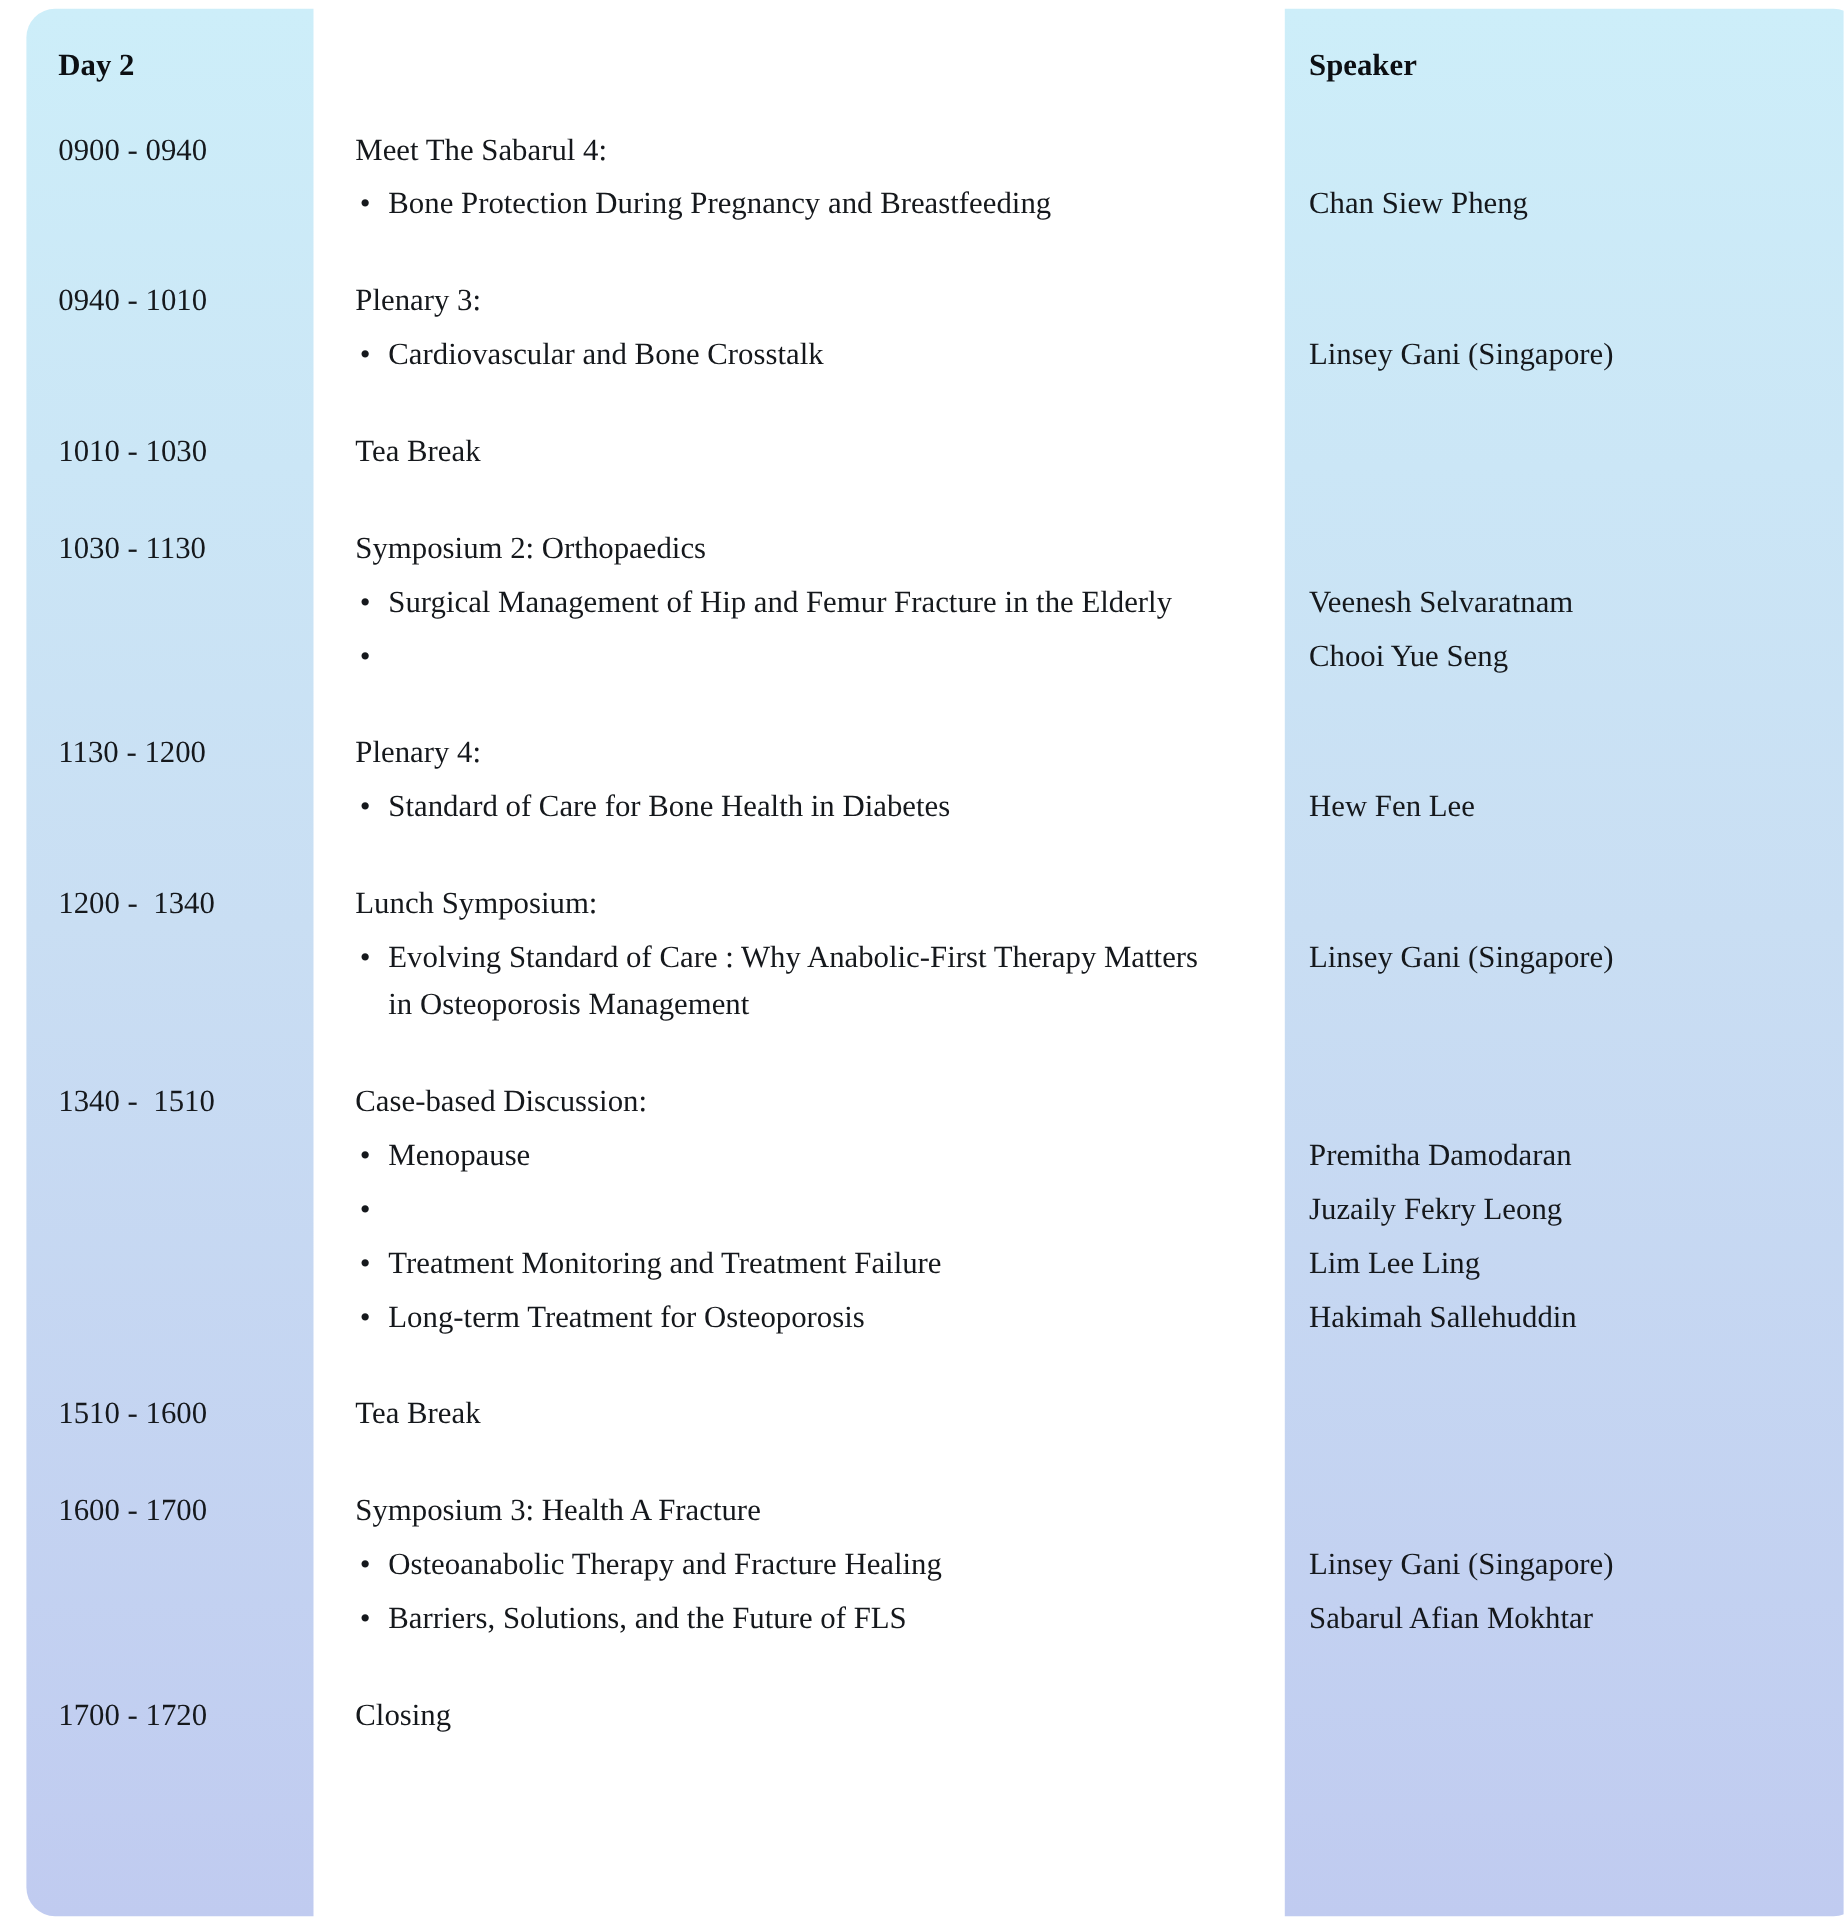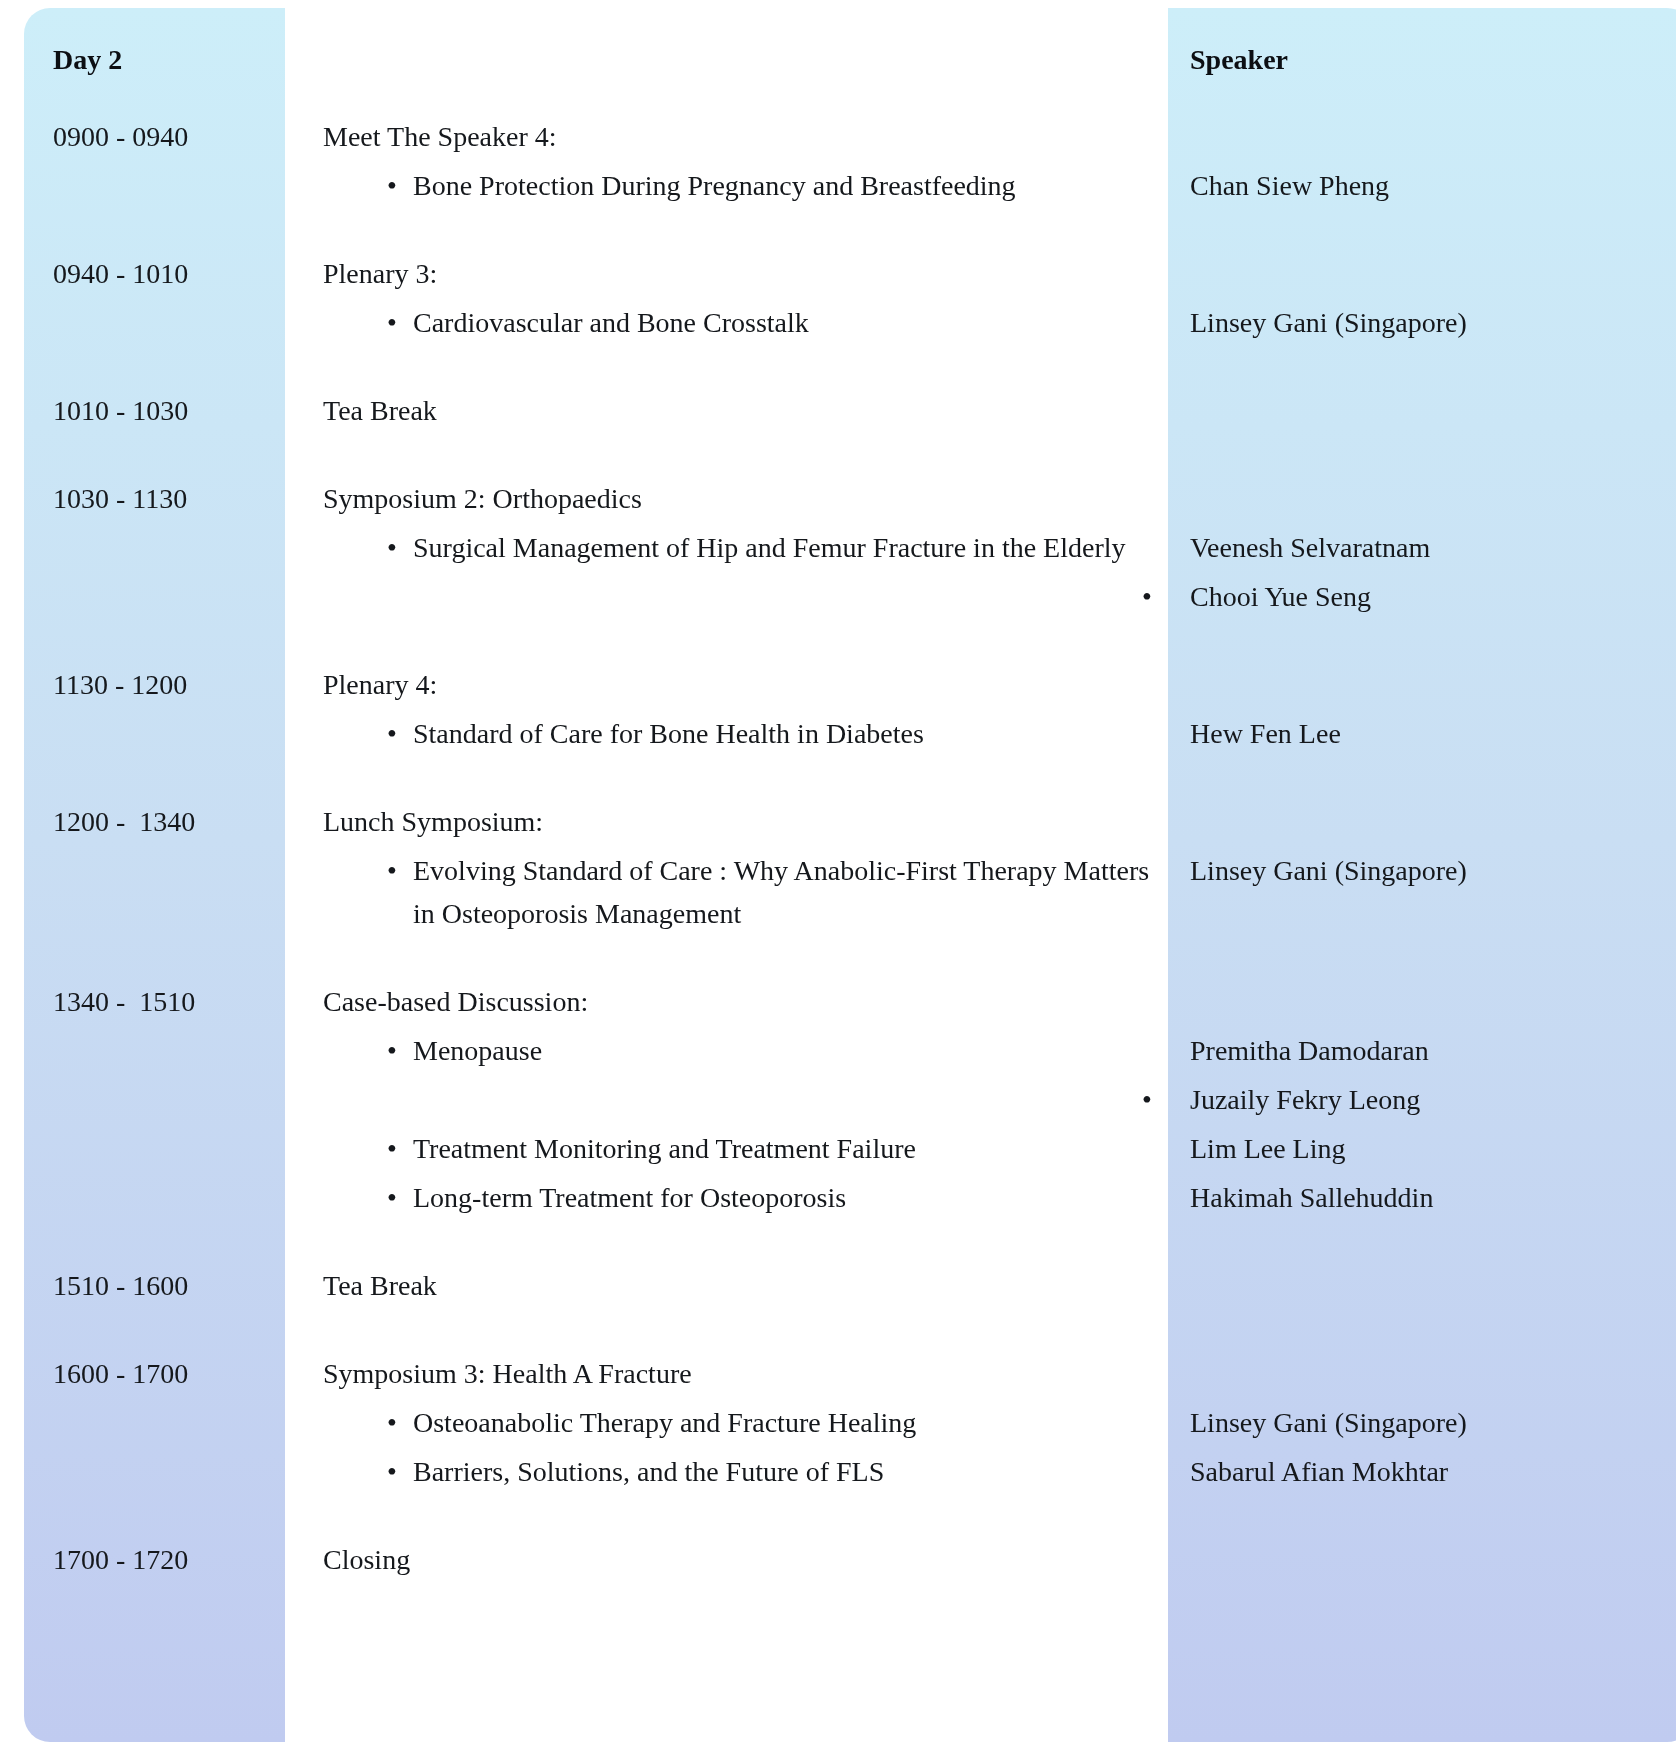--- a/index.html
+++ b/index.html
@@ -33,24 +33,23 @@
   .header-row { margin-bottom:34px; font-weight:700; color:#0c0f13; }
 
   .cell-time   { grid-column:1; grid-row:1; padding-left:33px; white-space:pre; }
   .cell-day    { grid-column:1; grid-row:1; padding-left:33px; }
   .cell-agenda-head { grid-column:2; grid-row:1; padding-left:38px; }
   .cell-speaker-head{ grid-column:3; grid-row:1; padding-left:22px; }
 
   .agenda-title { grid-column:2; grid-row:1; padding-left:38px; }
   .bullet {
     grid-column:2;
-    padding-left:65px;
+    padding-left:42px;
     margin-top:6px;
     display:flex;
-    justify-content:flex-end;
   }
   .bullet .marker { flex:0 0 26px; }
   .bullet .marker::before { content:"•"; }
   .bullet .btext { flex:1 1 auto; max-width:755px; }
   .speaker {
     grid-column:3;
     padding-left:22px;
     margin-top:6px;
   }
 </style>
@@ -63,21 +62,21 @@
 
   <div class="content">
 
     <div class="grid-row header-row">
       <div class="cell-day">Day 2</div>
       <div class="cell-speaker-head">Speaker</div>
     </div>
 
     <div class="grid-row section">
       <div class="cell-time">0900 - 0940</div>
-      <div class="agenda-title">Meet The Speaker 4:</div>
+      <div class="agenda-title">Meet The Sabarul 4:</div>
       <div class="bullet" style="grid-row:2">
         <span class="marker"></span>
         <span class="btext">Bone Protection During Pregnancy and Breastfeeding</span>
       </div>
       <div class="speaker" style="grid-row:2">Chan Siew Pheng</div>
     </div>
 
     <div class="grid-row section">
       <div class="cell-time">0940 - 1010</div>
       <div class="agenda-title">Plenary 3:</div>

